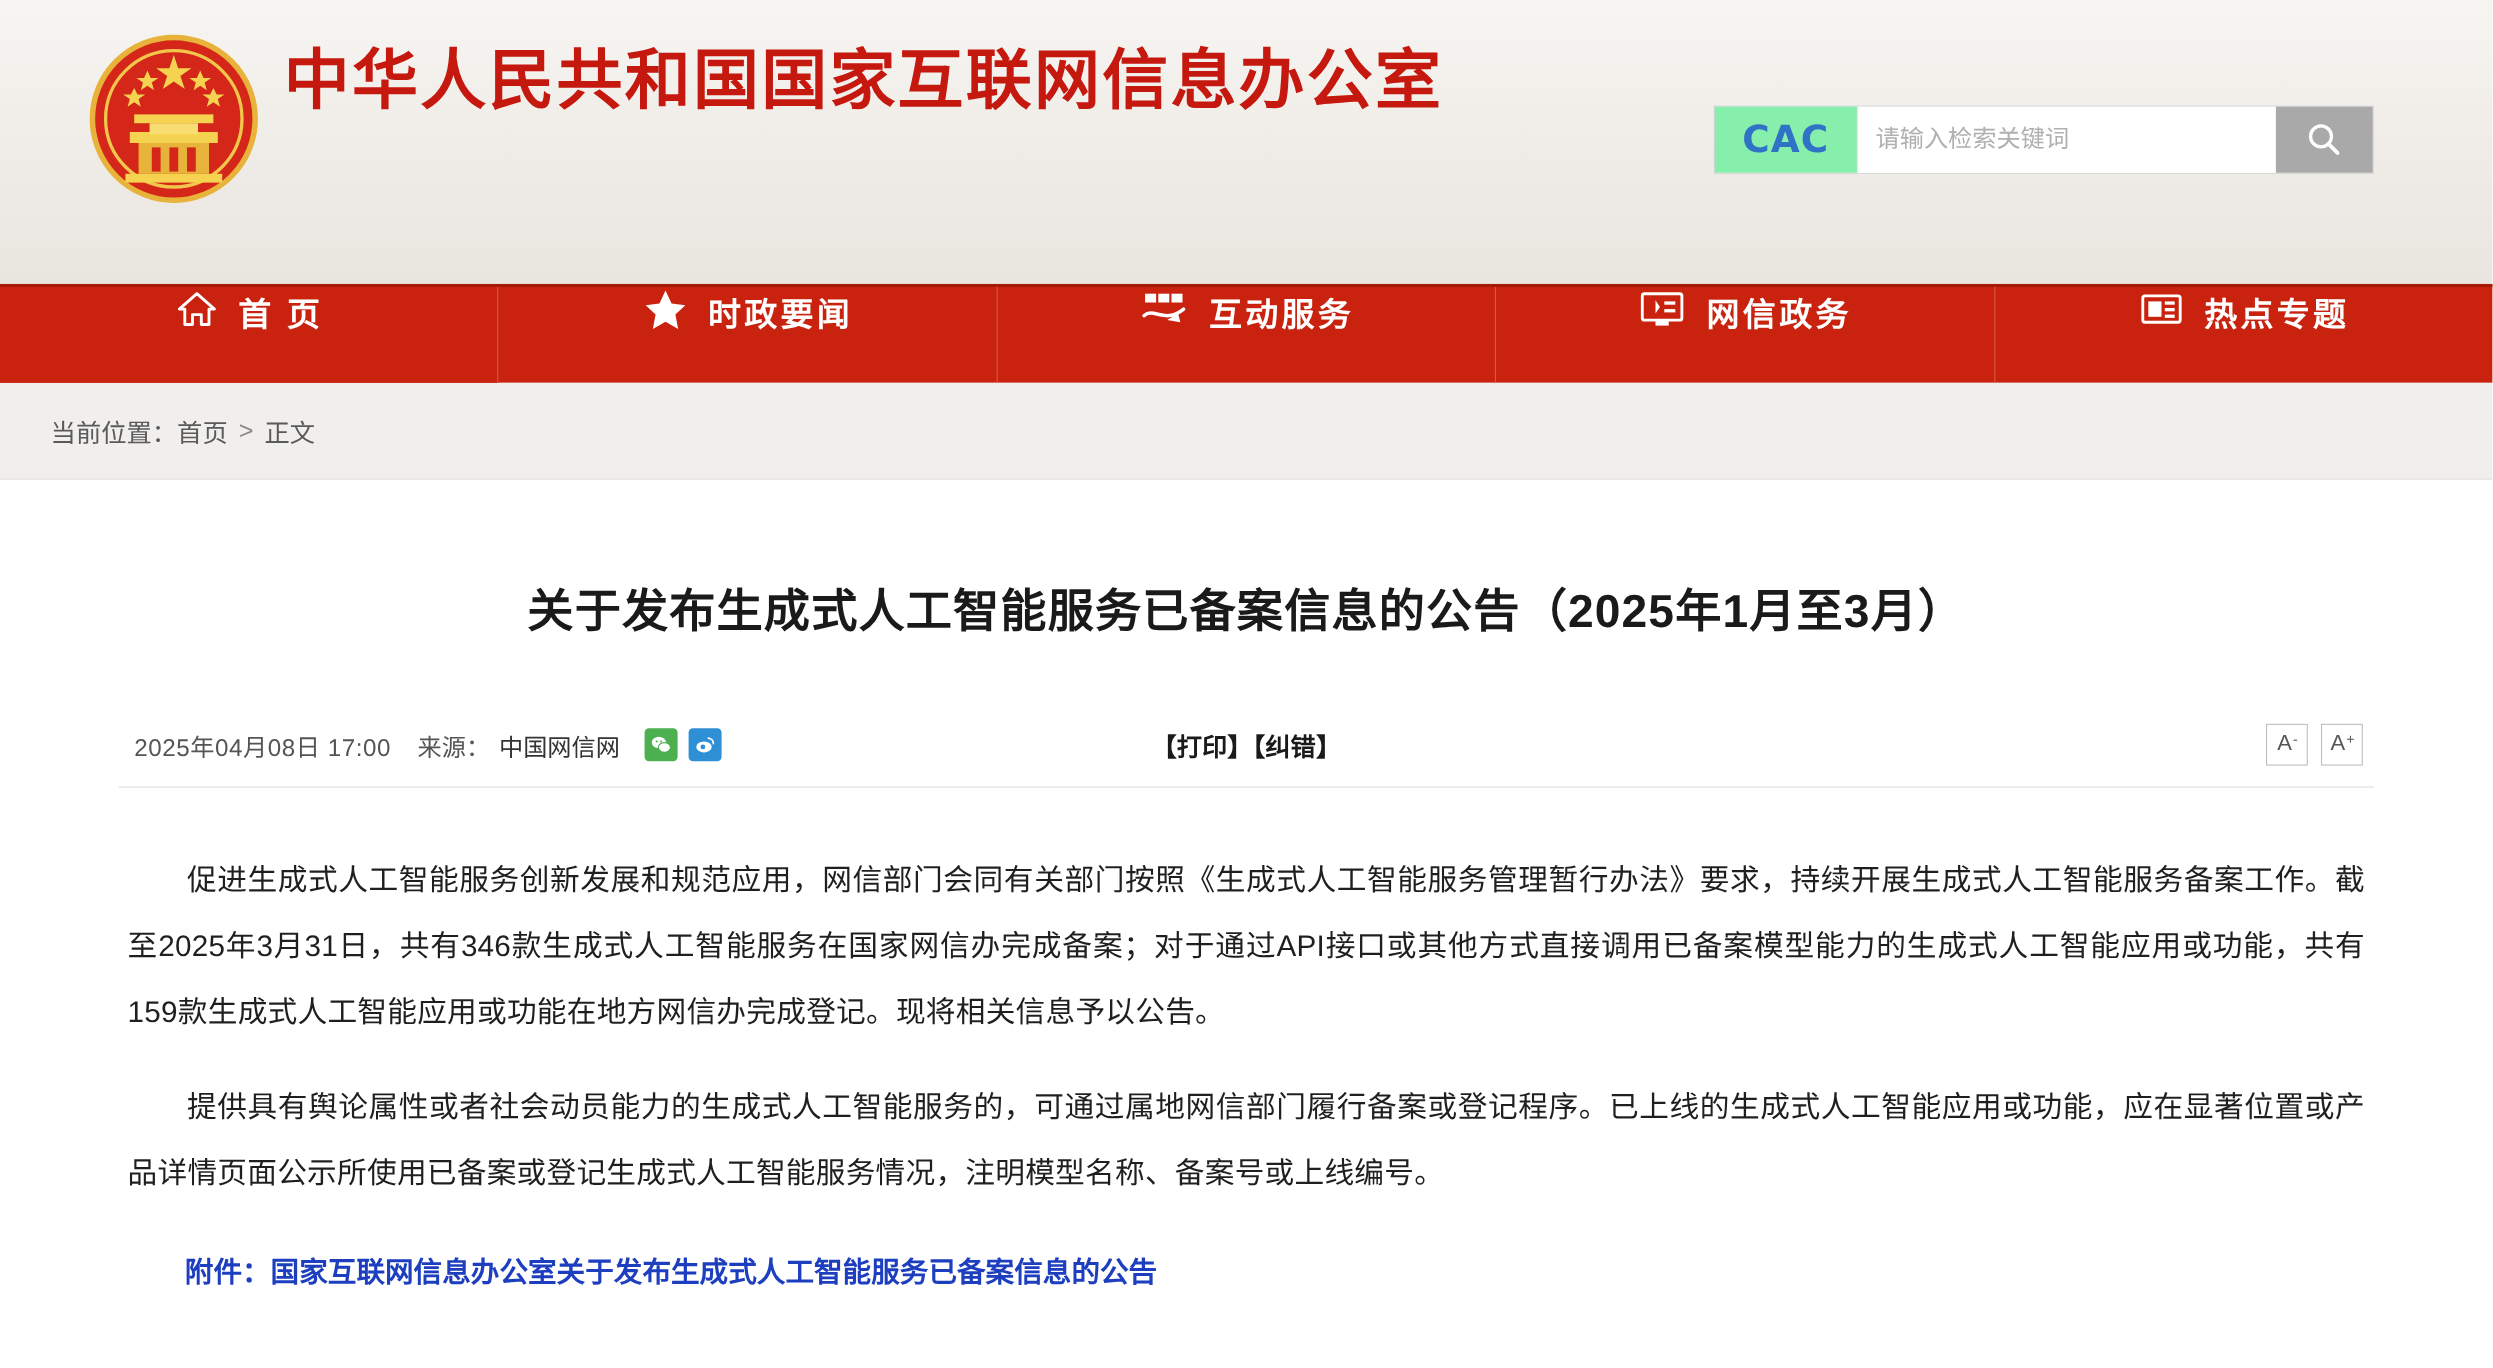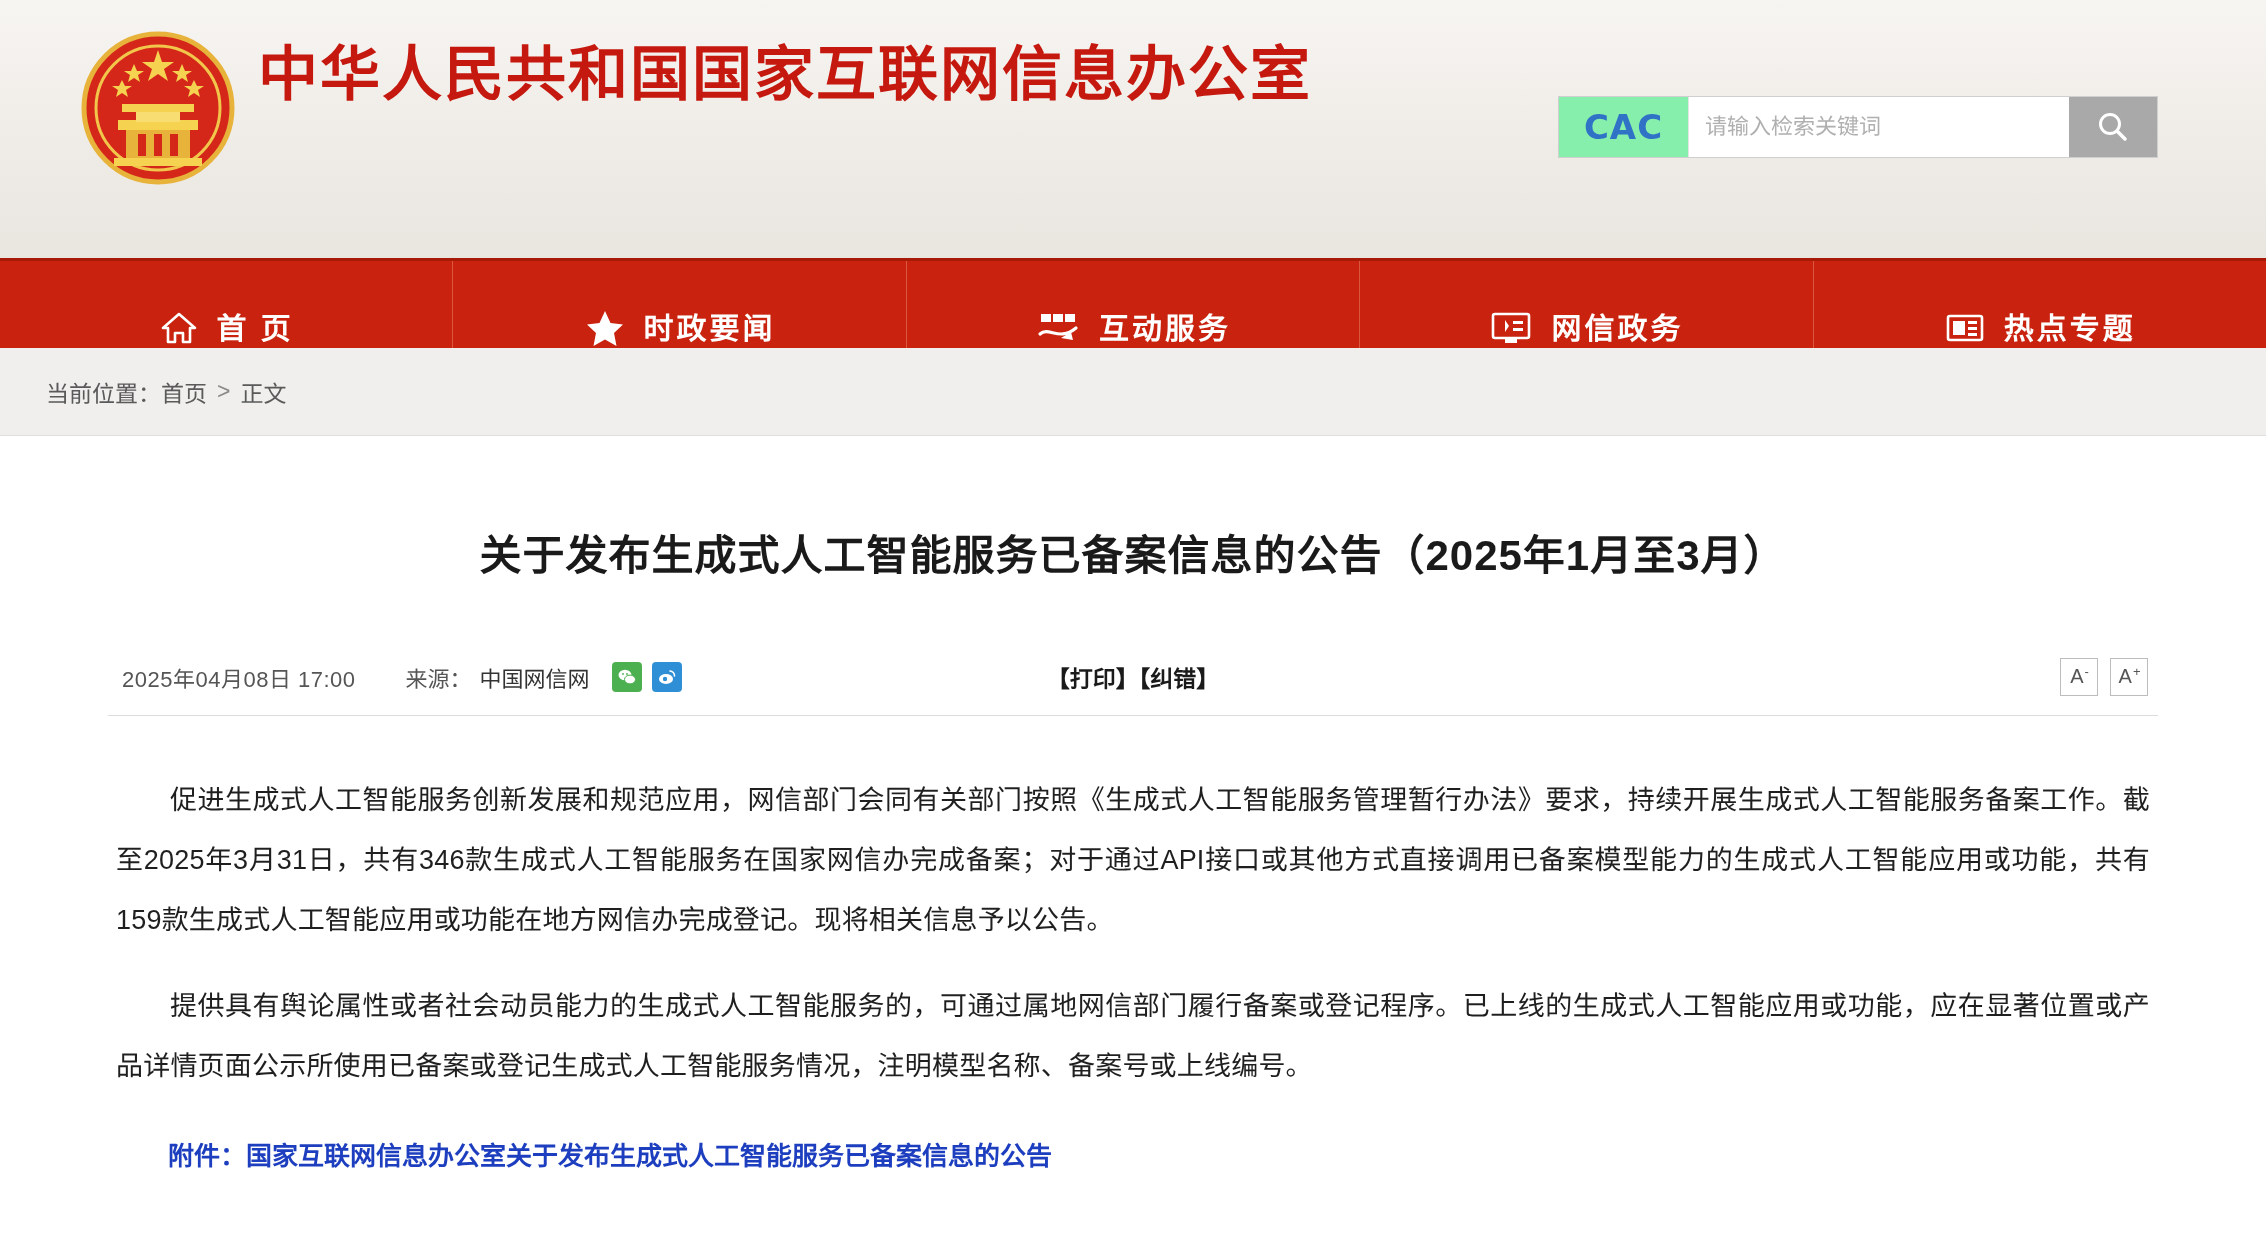--- a/index.html
+++ b/index.html
@@ -84,21 +84,21 @@
 
   
   .nav {
     display: flex;
     height: 90px;
     background: #c9230f;
     border-top: 3px solid #a81a08;
   }
   .nav-item {
     flex: 1;
-    display: flex; align-items: flex-end; justify-content: center;
+    display: flex; align-items: flex-start; justify-content: center;
     gap: 18px;
     color: #fff;
     font-size: 30px;
     font-weight: 700;
     letter-spacing: 3px;
     border-right: 1px solid #d9583f;
     cursor: pointer;
     user-select: none;
   }
   .nav-item:last-child { border-right: 0; }
@@ -140,21 +140,21 @@
     border-bottom: 1px solid #dcdcdc;
     display: flex;
     align-items: center;
   }
   .meta-left {
     display: flex; align-items: center;
     font-size: 22px; color: #555;
     padding-left: 14px;
   }
   .meta-date { letter-spacing: 0.5px; }
-  .meta-source { margin-left: 50px; }
+  .meta-source { margin-left: 24px; }
   .meta-source .label { color:#555; }
   .meta-source .value { color:#333; margin-left:8px; }
   .share-icons { display:flex; gap:10px; margin-left: 22px; }
   .share-ico {
     width: 30px; height: 30px; border-radius: 4px;
     display:flex; align-items:center; justify-content:center;
     cursor:pointer;
   }
   .ico-wechat { background:#4caf50; }
   .ico-weibo { background:#2f8fd6; }

